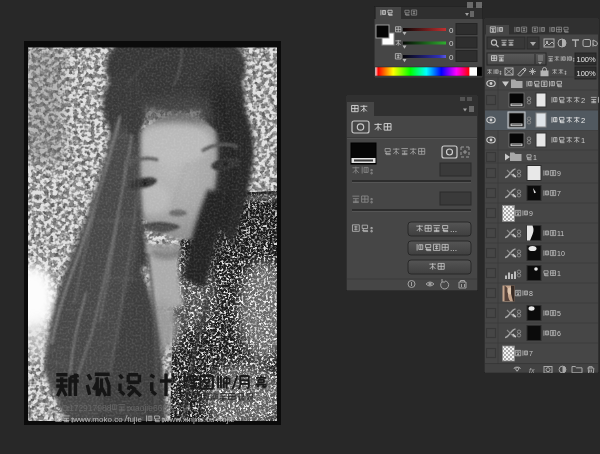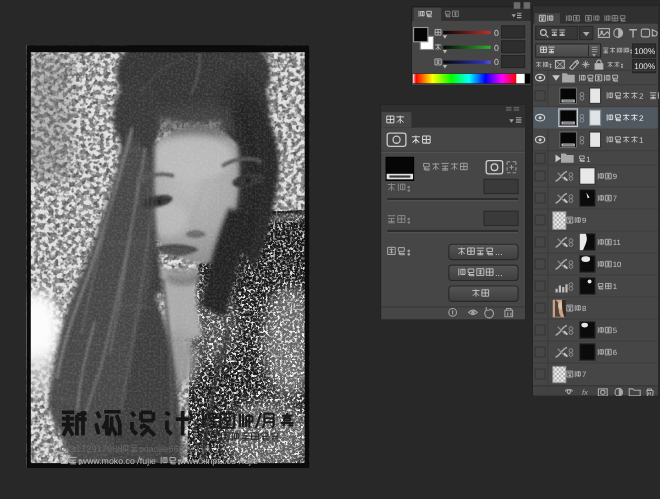--- a/index.html
+++ b/index.html
@@ -316,21 +316,21 @@
         <circle cx="84" cy="189" r="1.2" fill="#a2a2a2"></circle>
   <path d="M99,186 a4,4 0 1 1 -3,1 M96,184 v3 h3"></path>
   <path d="M113,187 h7 v6 h-7 z M114.5,187 v-1.5 h4 v1.5 M115.5,189 v3 M118.5,189 v3"></path>
 </g>
 </svg>
 </div>
 
 <div class="abs" style="left:467px; top:2px; width:6px; height:6px; background:#6b6b6b;"></div>
 <div class="abs" style="left:476px; top:2px; width:6px; height:6px; background:#6b6b6b;"></div>
 
-<div class="abs" style="left:484px; top:5px;">
+<div class="abs" style="left:484px; top:18px;">
 <svg width="115" height="355" xmlns="http://www.w3.org/2000/svg">
 <defs>
   <linearGradient id="blendg" x1="0" y1="0" x2="0" y2="1">
     <stop offset="0" stop-color="#5a5a5a"></stop>
           <stop offset="1" stop-color="#474747"></stop>
   </linearGradient>
   <g id="eyebox">
           <rect x="2.5" y="0.5" width="9" height="9" fill="none" stroke="#383838" stroke-width="1.1"></rect>
         </g>
   <g id="eye">

